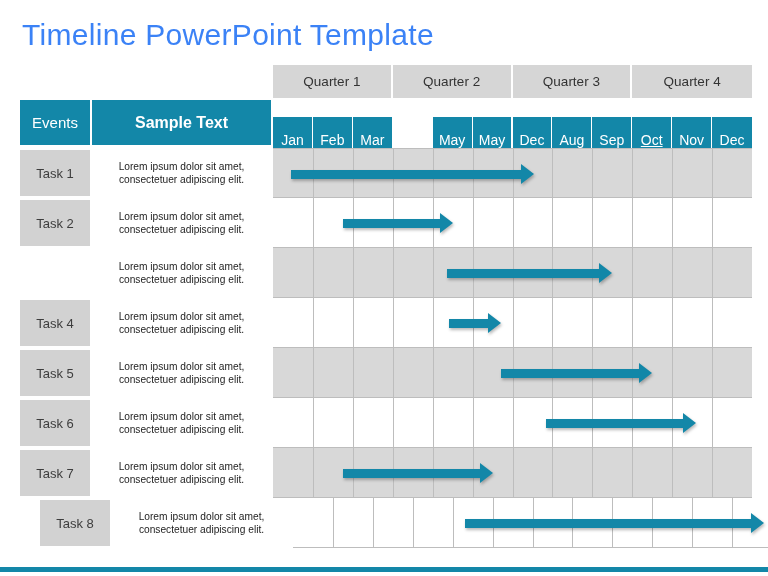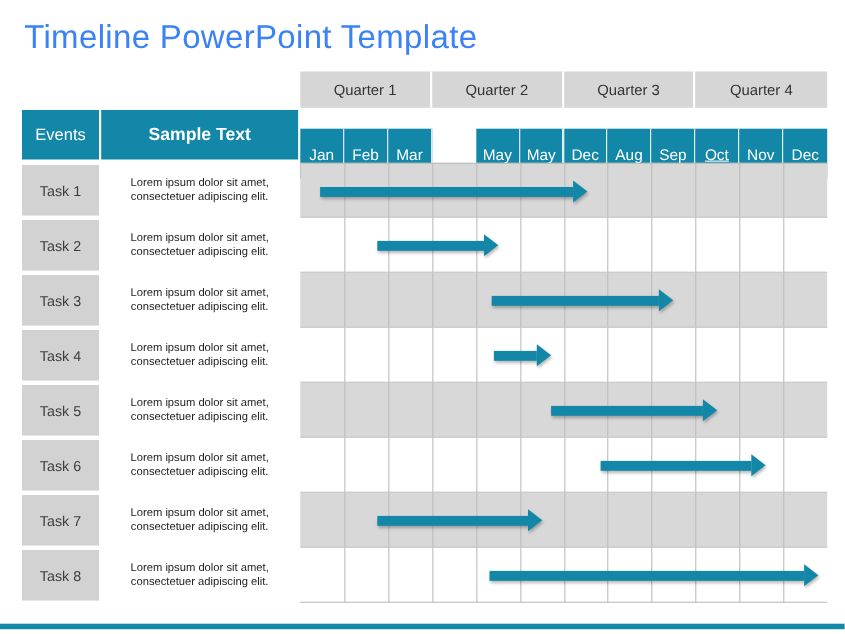--- a/index.html
+++ b/index.html
@@ -296,21 +296,20 @@
             <div class="gridline" style="left: 359.25px;"></div>
             <div class="gridline" style="left: 399.167px;"></div>
             <div class="gridline" style="left: 439.083px;"></div>
             <div class="bar-wrap" style="left: 69.8542px; width: 109.771px;">
               <div class="bar-shaft"></div>
               <div class="bar-head"></div>
             </div>
           </div>
         </div>
         <div class="row" style="top: 100px;">
-          <div class="row-event">Task 3</div>
           <div class="row-desc">Lorem ipsum dolor sit amet, consectetuer adipiscing  elit.</div>
           <div class="row-track shaded">
             <div class="gridline" style="left: 39.9167px;"></div>
             <div class="gridline" style="left: 79.8333px;"></div>
             <div class="gridline" style="left: 119.75px;"></div>
             <div class="gridline" style="left: 159.667px;"></div>
             <div class="gridline" style="left: 199.583px;"></div>
             <div class="gridline" style="left: 239.5px;"></div>
             <div class="gridline" style="left: 279.417px;"></div>
             <div class="gridline" style="left: 319.333px;"></div>
@@ -400,21 +399,21 @@
             <div class="gridline" style="left: 319.333px;"></div>
             <div class="gridline" style="left: 359.25px;"></div>
             <div class="gridline" style="left: 399.167px;"></div>
             <div class="gridline" style="left: 439.083px;"></div>
             <div class="bar-wrap" style="left: 69.8542px; width: 149.688px;">
               <div class="bar-shaft"></div>
               <div class="bar-head"></div>
             </div>
           </div>
         </div>
-        <div class="row" style="top: 350px;">
+        <div class="row" style="top: 350px; margin-left: 20px;">
           <div class="row-event">Task 8</div>
           <div class="row-desc">Lorem ipsum dolor sit amet, consectetuer adipiscing  elit.</div>
           <div class="row-track plain">
             <div class="gridline" style="left: 39.9167px;"></div>
             <div class="gridline" style="left: 79.8333px;"></div>
             <div class="gridline" style="left: 119.75px;"></div>
             <div class="gridline" style="left: 159.667px;"></div>
             <div class="gridline" style="left: 199.583px;"></div>
             <div class="gridline" style="left: 239.5px;"></div>
             <div class="gridline" style="left: 279.417px;"></div>

